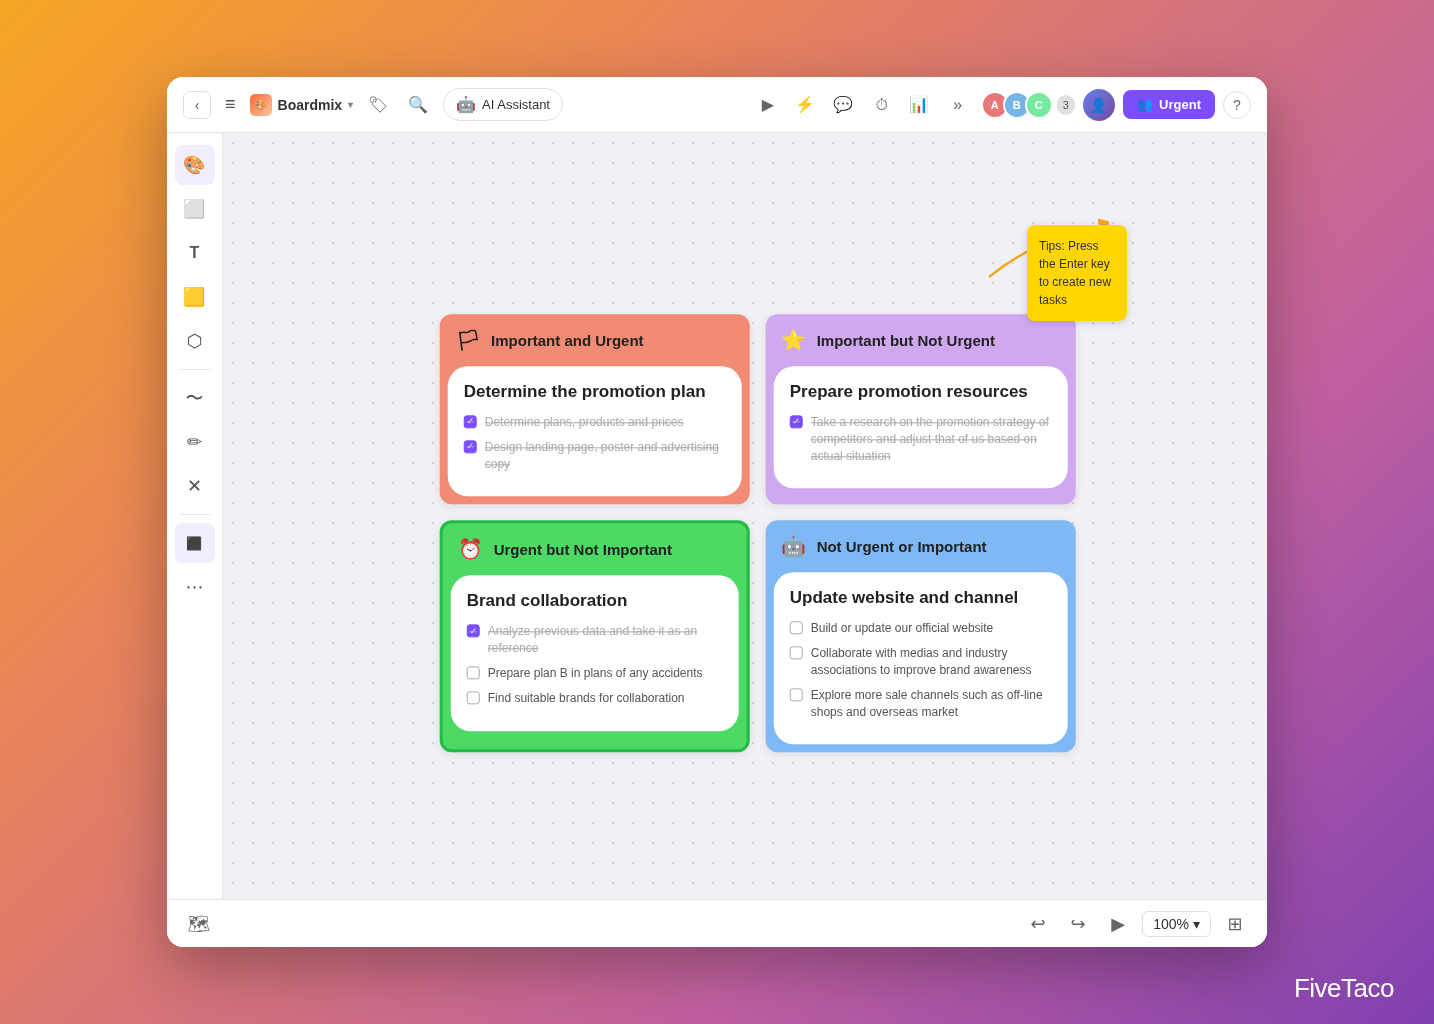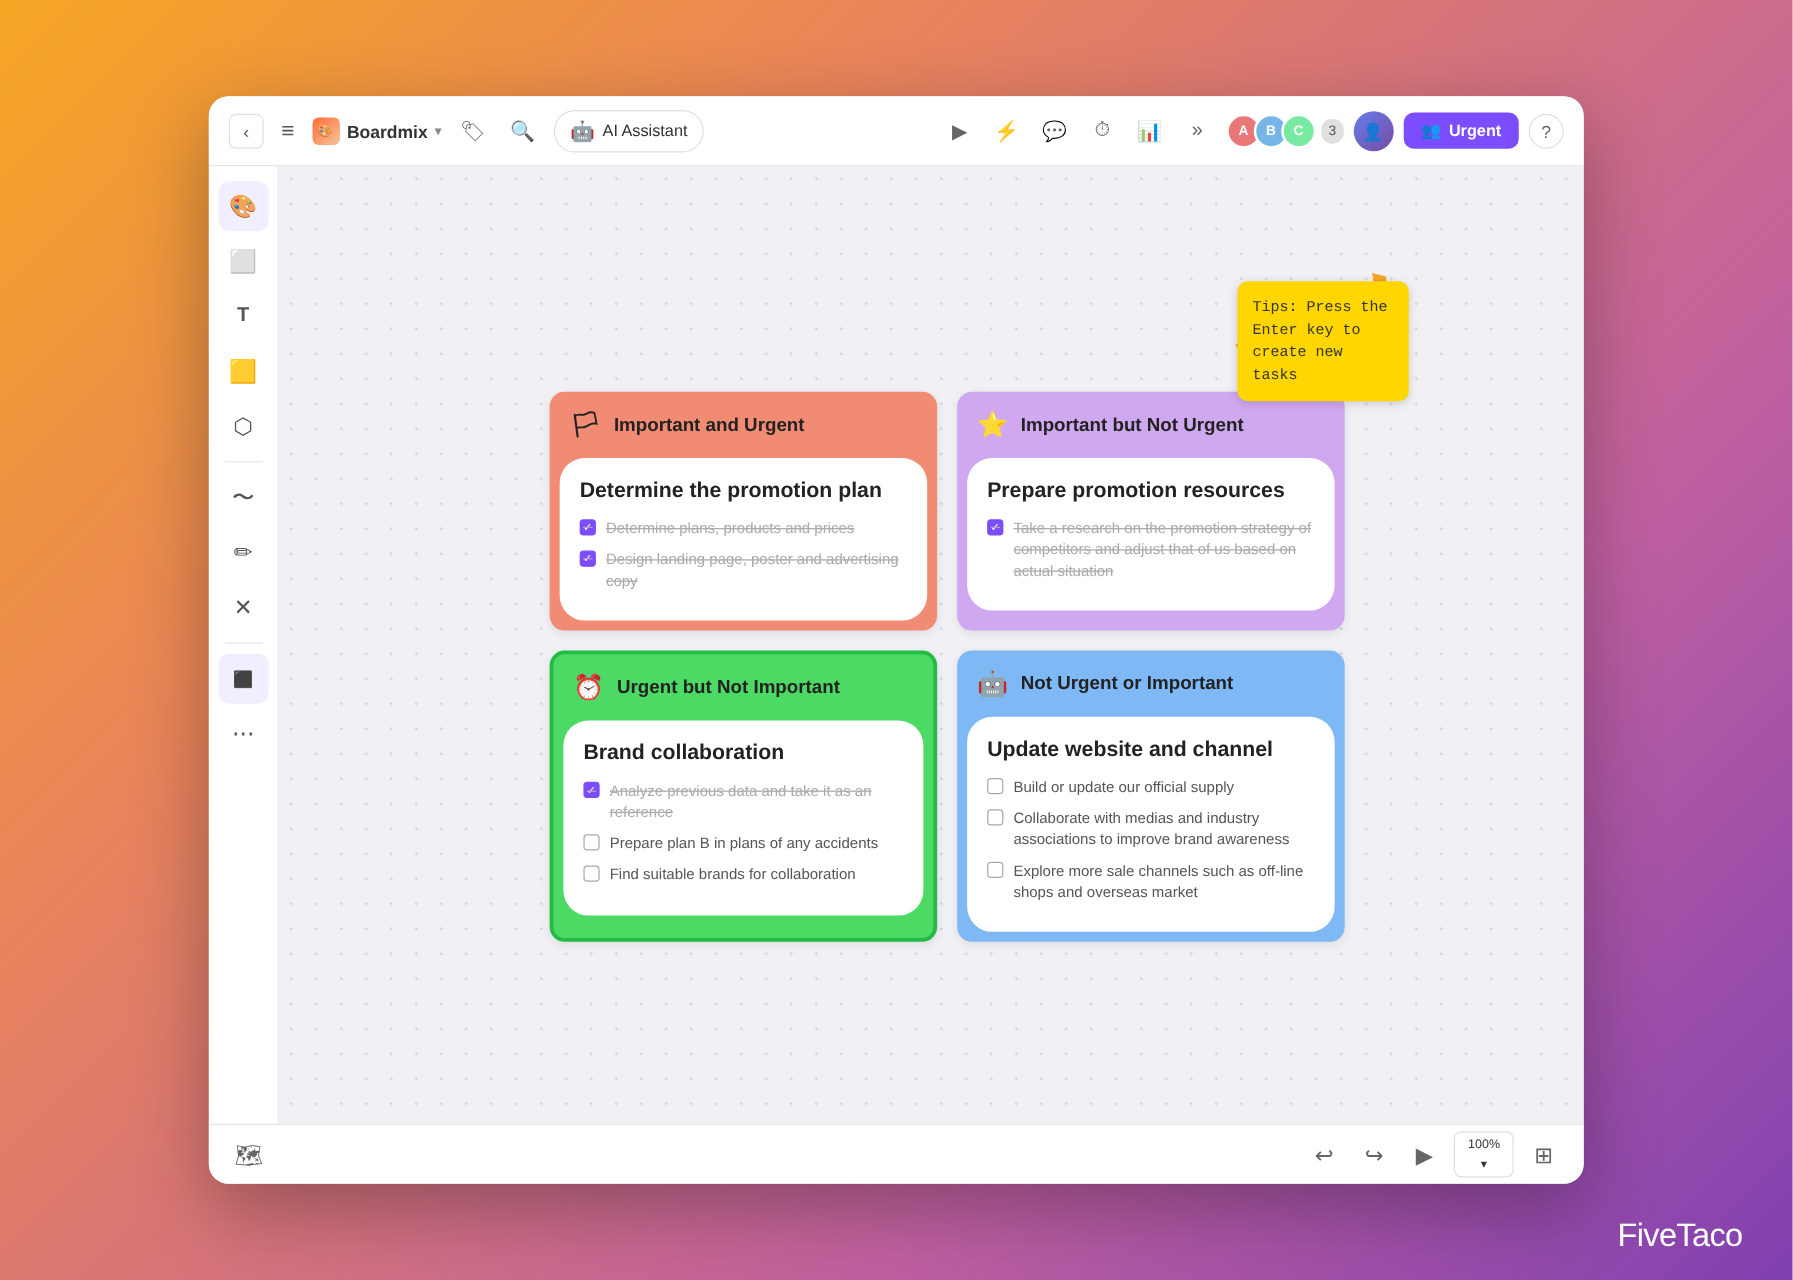--- a/index.html
+++ b/index.html
@@ -254,53 +254,51 @@
     .q3 .quadrant-header { color: #222; }
     
     .q4 { background: #7eb8f5; }
     .q4 .quadrant-header { color: #222; }
     .quadrant-icon { font-size: 20px; }
     
     .tip-box {
       position: absolute;
       top: 46px;
       right: 90px;
-      width: 137px;
+      width: 100px;
       background: #ffd600;
       border-radius: 8px;
       padding: 12px;
       font-size: 12px;
       font-weight: 500;
       color: #333;
       line-height: 1.5;
       box-shadow: 0 2px 8px rgba(0,0,0,0.15);
-      font-family: Liberation Mono, monospace;
     }
     
     .bottom-bar {
       height: 48px;
       background: #fff;
       border-top: 1px solid #e5e5e5;
       display: flex;
       align-items: center;
       justify-content: space-between;
       padding: 0 16px;
       flex-shrink: 0;
     }
     .bottom-left { display: flex; align-items: center; }
     .bottom-right { display: flex; align-items: center; gap: 8px; }
     .zoom-control {
       display: flex; align-items: center; gap: 4px;
       padding: 4px 10px;
       border: 1px solid #e0e0e0;
       border-radius: 6px;
-      font-size: 10px; color: #333;
-      cursor: pointer;
-      background: #fff;
-      flex-direction: column;
+      font-size: 14px; color: #333;
+      cursor: pointer;
+      background: #fff;
     }
     .bottom-icon-btn {
       width: 32px; height: 32px;
       background: none; border: none; cursor: pointer;
       color: #666; font-size: 18px;
       display: flex; align-items: center; justify-content: center;
       border-radius: 6px;
     }
     
     .branding {
@@ -433,21 +431,21 @@
 
         <div class="quadrant-card q4">
           <div class="quadrant-header">
             <span class="quadrant-icon">🤖</span>
             <span>Not Urgent or Important</span>
           </div>
           <div class="quadrant-body">
             <div class="task-title">Update website and channel</div>
             <div class="task-item">
               <div class="checkbox"></div>
-              <span>Build or update our official supply</span>
+              <span>Build or update our official website</span>
             </div>
             <div class="task-item">
               <div class="checkbox"></div>
               <span>Collaborate with medias and industry associations to improve brand awareness</span>
             </div>
             <div class="task-item">
               <div class="checkbox"></div>
               <span>Explore more sale channels such as off-line shops and overseas market</span>
             </div>
           </div>

